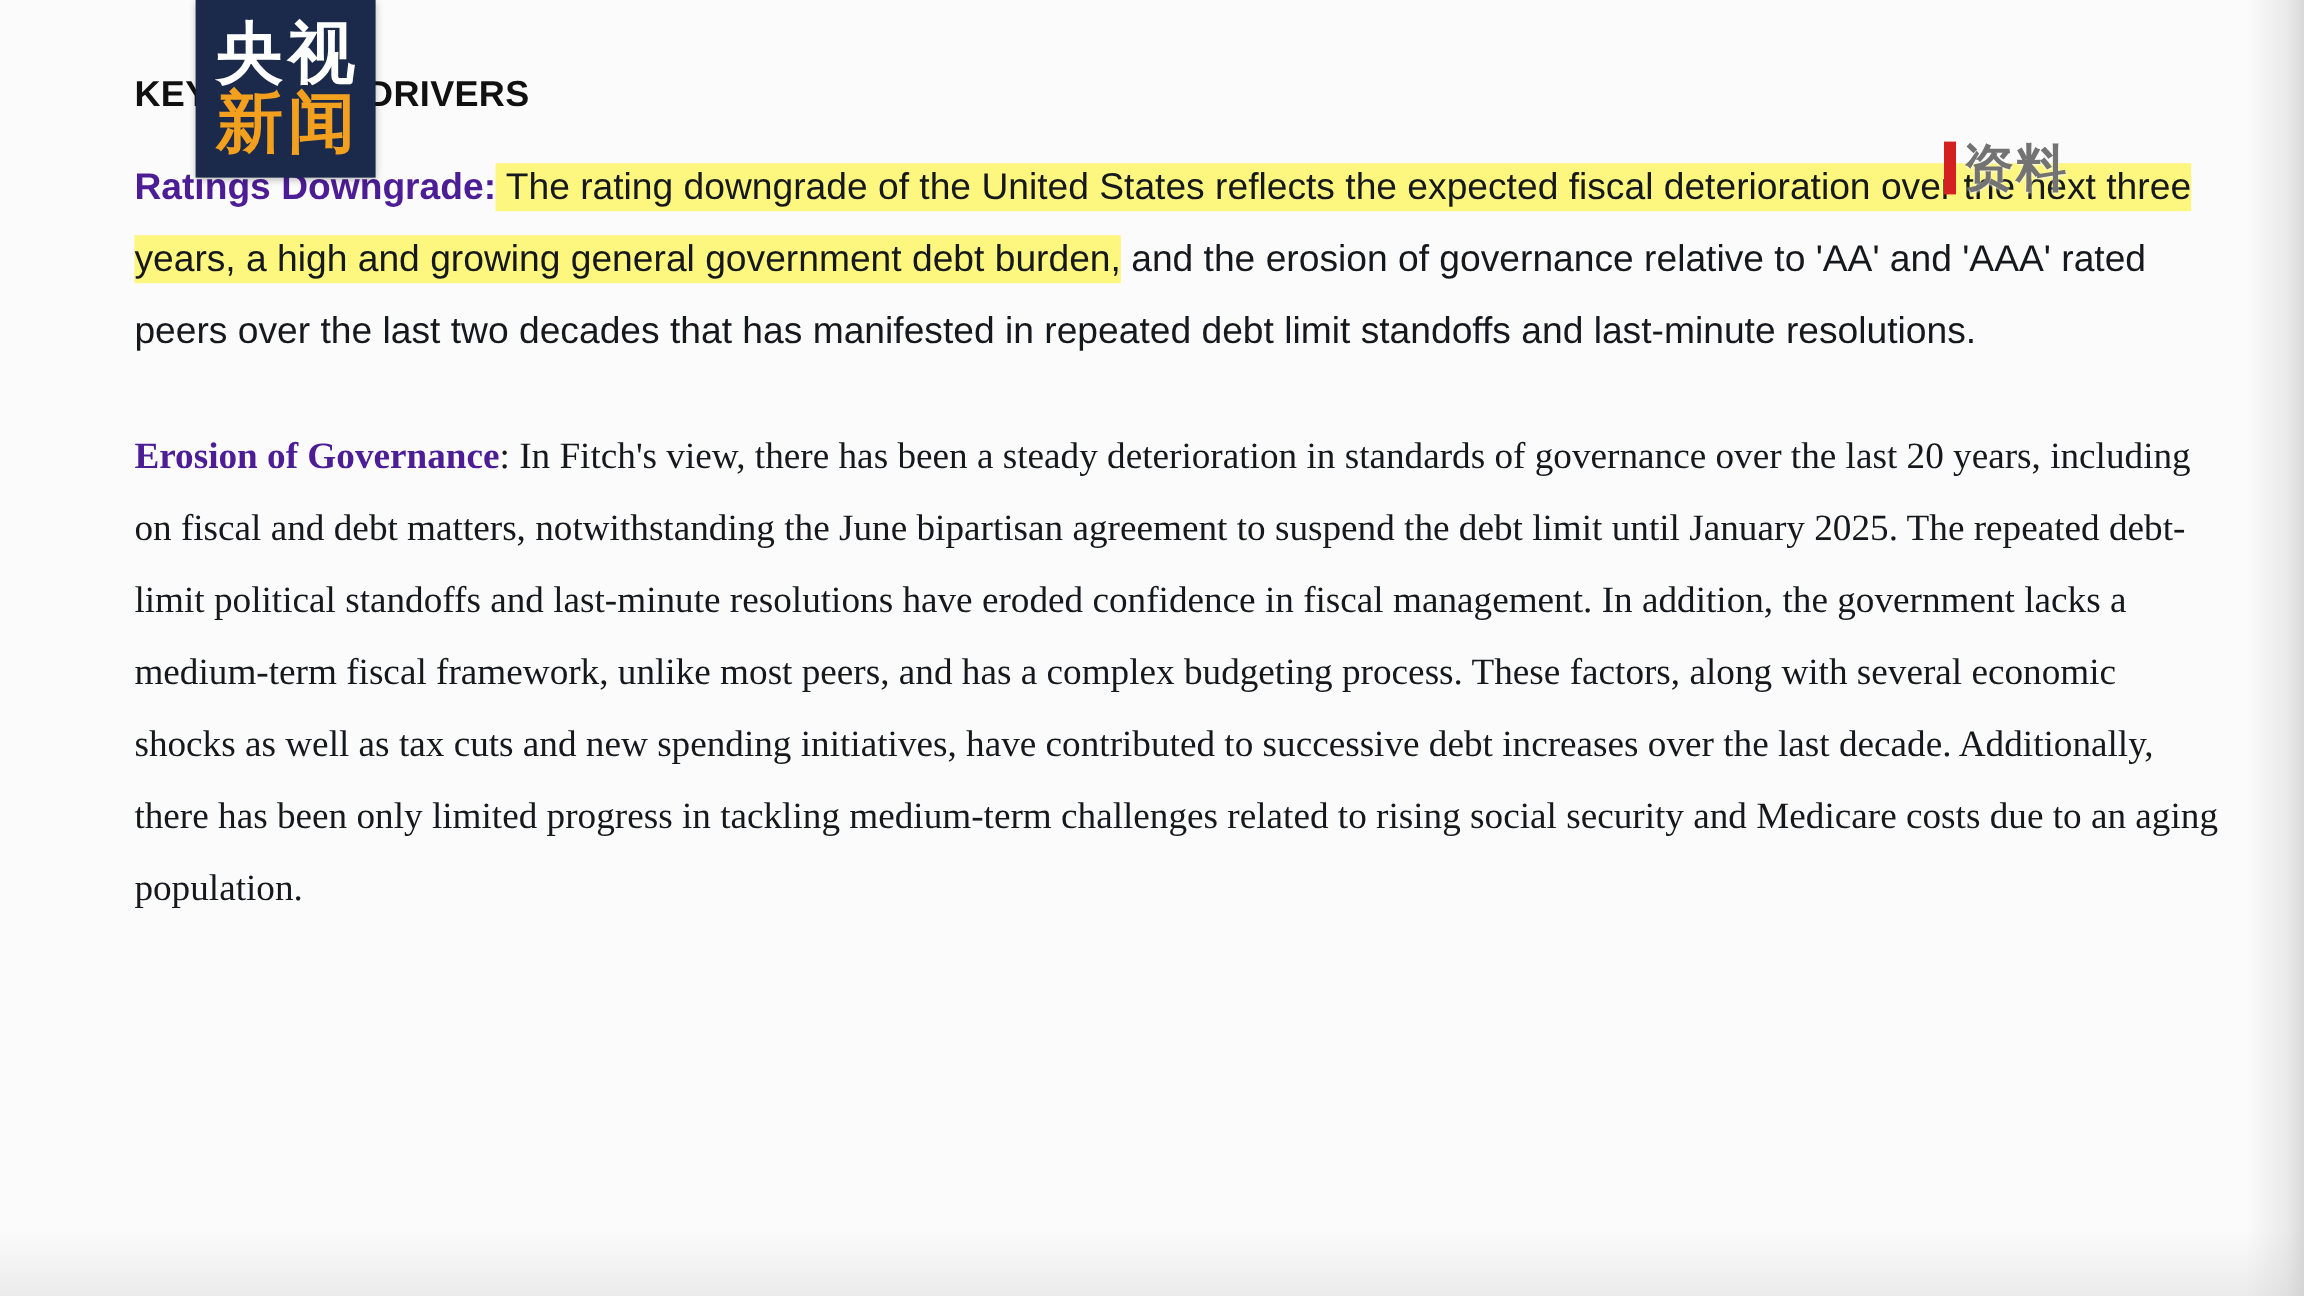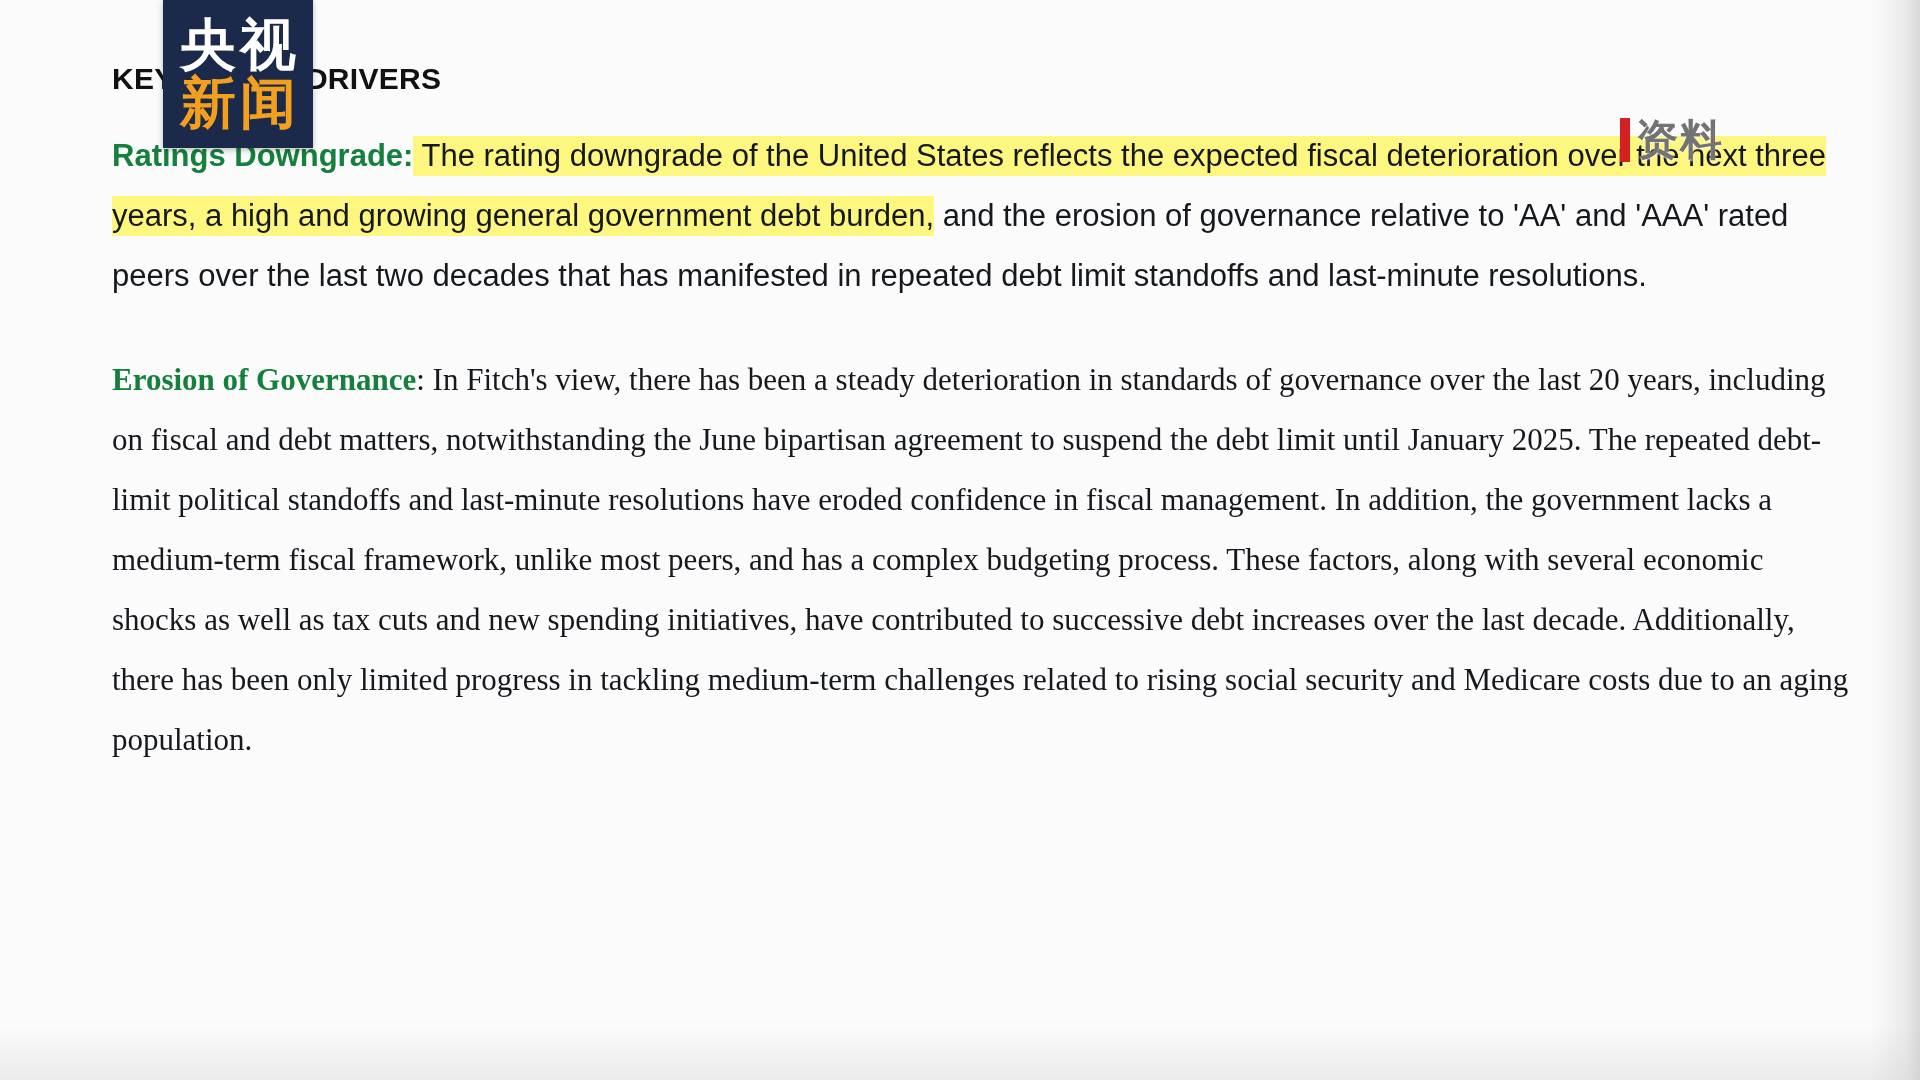--- a/index.html
+++ b/index.html
@@ -125,21 +125,21 @@
     font-family: "Liberation Sans", sans-serif;
     font-size: 31px;
     line-height: 60px;
     color: #15181c;
     margin: 0 0 44px 0;
     max-width: 1730px;
     text-align: left;
   }
   .para .lead {
     font-weight: bold;
-    color: #15803d;
+    color: #4c1d95;
   }
   .hl {
     background: #fdf67f;
     box-decoration-break: clone;
     -webkit-box-decoration-break: clone;
     padding: 2px 0 3px 0;
   }
   .para-2 {
     max-width: 1760px;
     font-family: Liberation Serif, serif;

